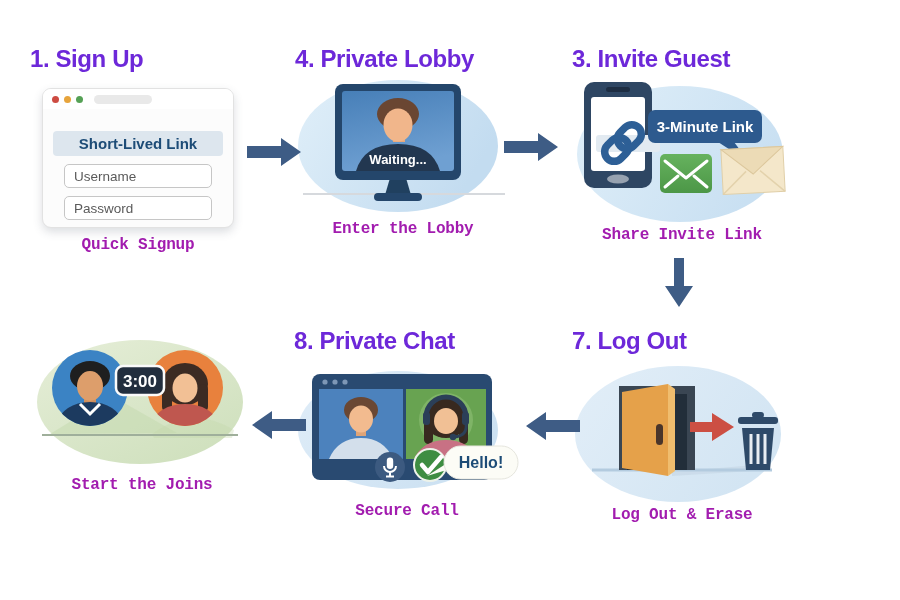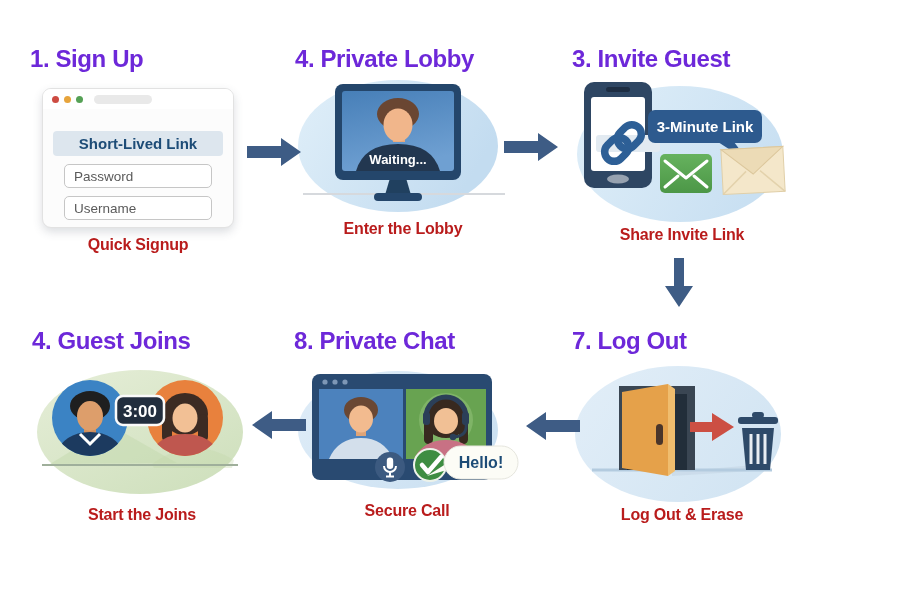--- a/index.html
+++ b/index.html
@@ -6,21 +6,21 @@
   #canvas{
     position:relative;width:900px;height:600px;background:#ffffff;overflow:hidden;
     font-family:"Liberation Sans","DejaVu Sans",sans-serif;
   }
   .panel{position:absolute;}
   .title{
     margin:0;font-size:24px;font-weight:700;color:#6d28d9;text-align:left;
     letter-spacing:-0.4px;height:30px;line-height:30px;
   }
   .caption{
-    font-size:16px;font-weight:700;color:#b91c1c;text-align:center;letter-spacing:-0.2px;
+    font-size:16px;font-weight:700;color:#a21caf;text-align:center;letter-spacing:-0.2px;font-family:Liberation Mono, monospace;
   }
   .illus{display:block;margin:0 auto;}
   
   .p1{left:30px;top:44px;width:216px;}
   .p2{left:295px;top:44px;width:216px;}
   .p3{left:572px;top:44px;width:220px;}
   .p4{left:32px;top:326px;width:220px;}
   .p5{left:294px;top:326px;width:226px;}
   .p6{left:572px;top:326px;width:220px;}
   .p1 .caption{margin-top:8px;}
@@ -66,22 +66,22 @@
   <section class="panel p1">
     <h2 class="title">1. Sign Up</h2>
     <div class="browser">
       <div class="btop">
         <span class="dot d1"></span>
         <span class="dot d2"></span>
         <span class="dot d3"></span>
         <span class="urlpill"></span>
       </div>
       <div class="sll">Short-Lived Link</div>
+      <input class="field" type="text" placeholder="Username" style="">
       <input class="field" type="text" placeholder="Password" style="">
-      <input class="field" type="text" placeholder="Username" style="">
       <button class="sbtn">Sign Up</button>
     </div>
     <div class="caption">Quick Signup</div>
   </section>
 
   <section class="panel p2">
     <h2 class="title">4. Private Lobby</h2>
     <svg class="illus" width="216" height="144" viewBox="0 0 216 144">
       <defs>
         <linearGradient id="be2" x1="0" y1="0" x2="1" y2="0.4">
@@ -153,21 +153,20 @@
       <g transform="rotate(-3 181 96)">
         <rect x="150" y="74" width="62" height="45" fill="#f4e7ca" stroke="#e0cfa8" stroke-width="1"></rect>
         <polygon points="150,74 181,100 212,74" fill="#ecdbb6" stroke="#dcc79c" stroke-width="1"></polygon>
         <path d="M150,119 L174,97 M212,119 L188,97" stroke="#e3d2ac" stroke-width="1.5"></path>
       </g>
     </svg>
     <div class="caption">Share Invite Link</div>
   </section>
 
   <section class="panel p4">
-    <h2 class="title">4. Guest Joins</h2>
     <svg class="illus" width="220" height="132" viewBox="0 0 220 132" style="margin-top:12px">
       <defs>
         <linearGradient id="be4" x1="0" y1="0" x2="0.8" y2="1">
           <stop offset="0" stop-color="#e6eed8"></stop>
             <stop offset="1" stop-color="#cfe0bd"></stop>
         </linearGradient>
         <clipPath id="c4a">
             <circle cx="58" cy="50" r="38"></circle>
           </clipPath>
         <clipPath id="c4b">

